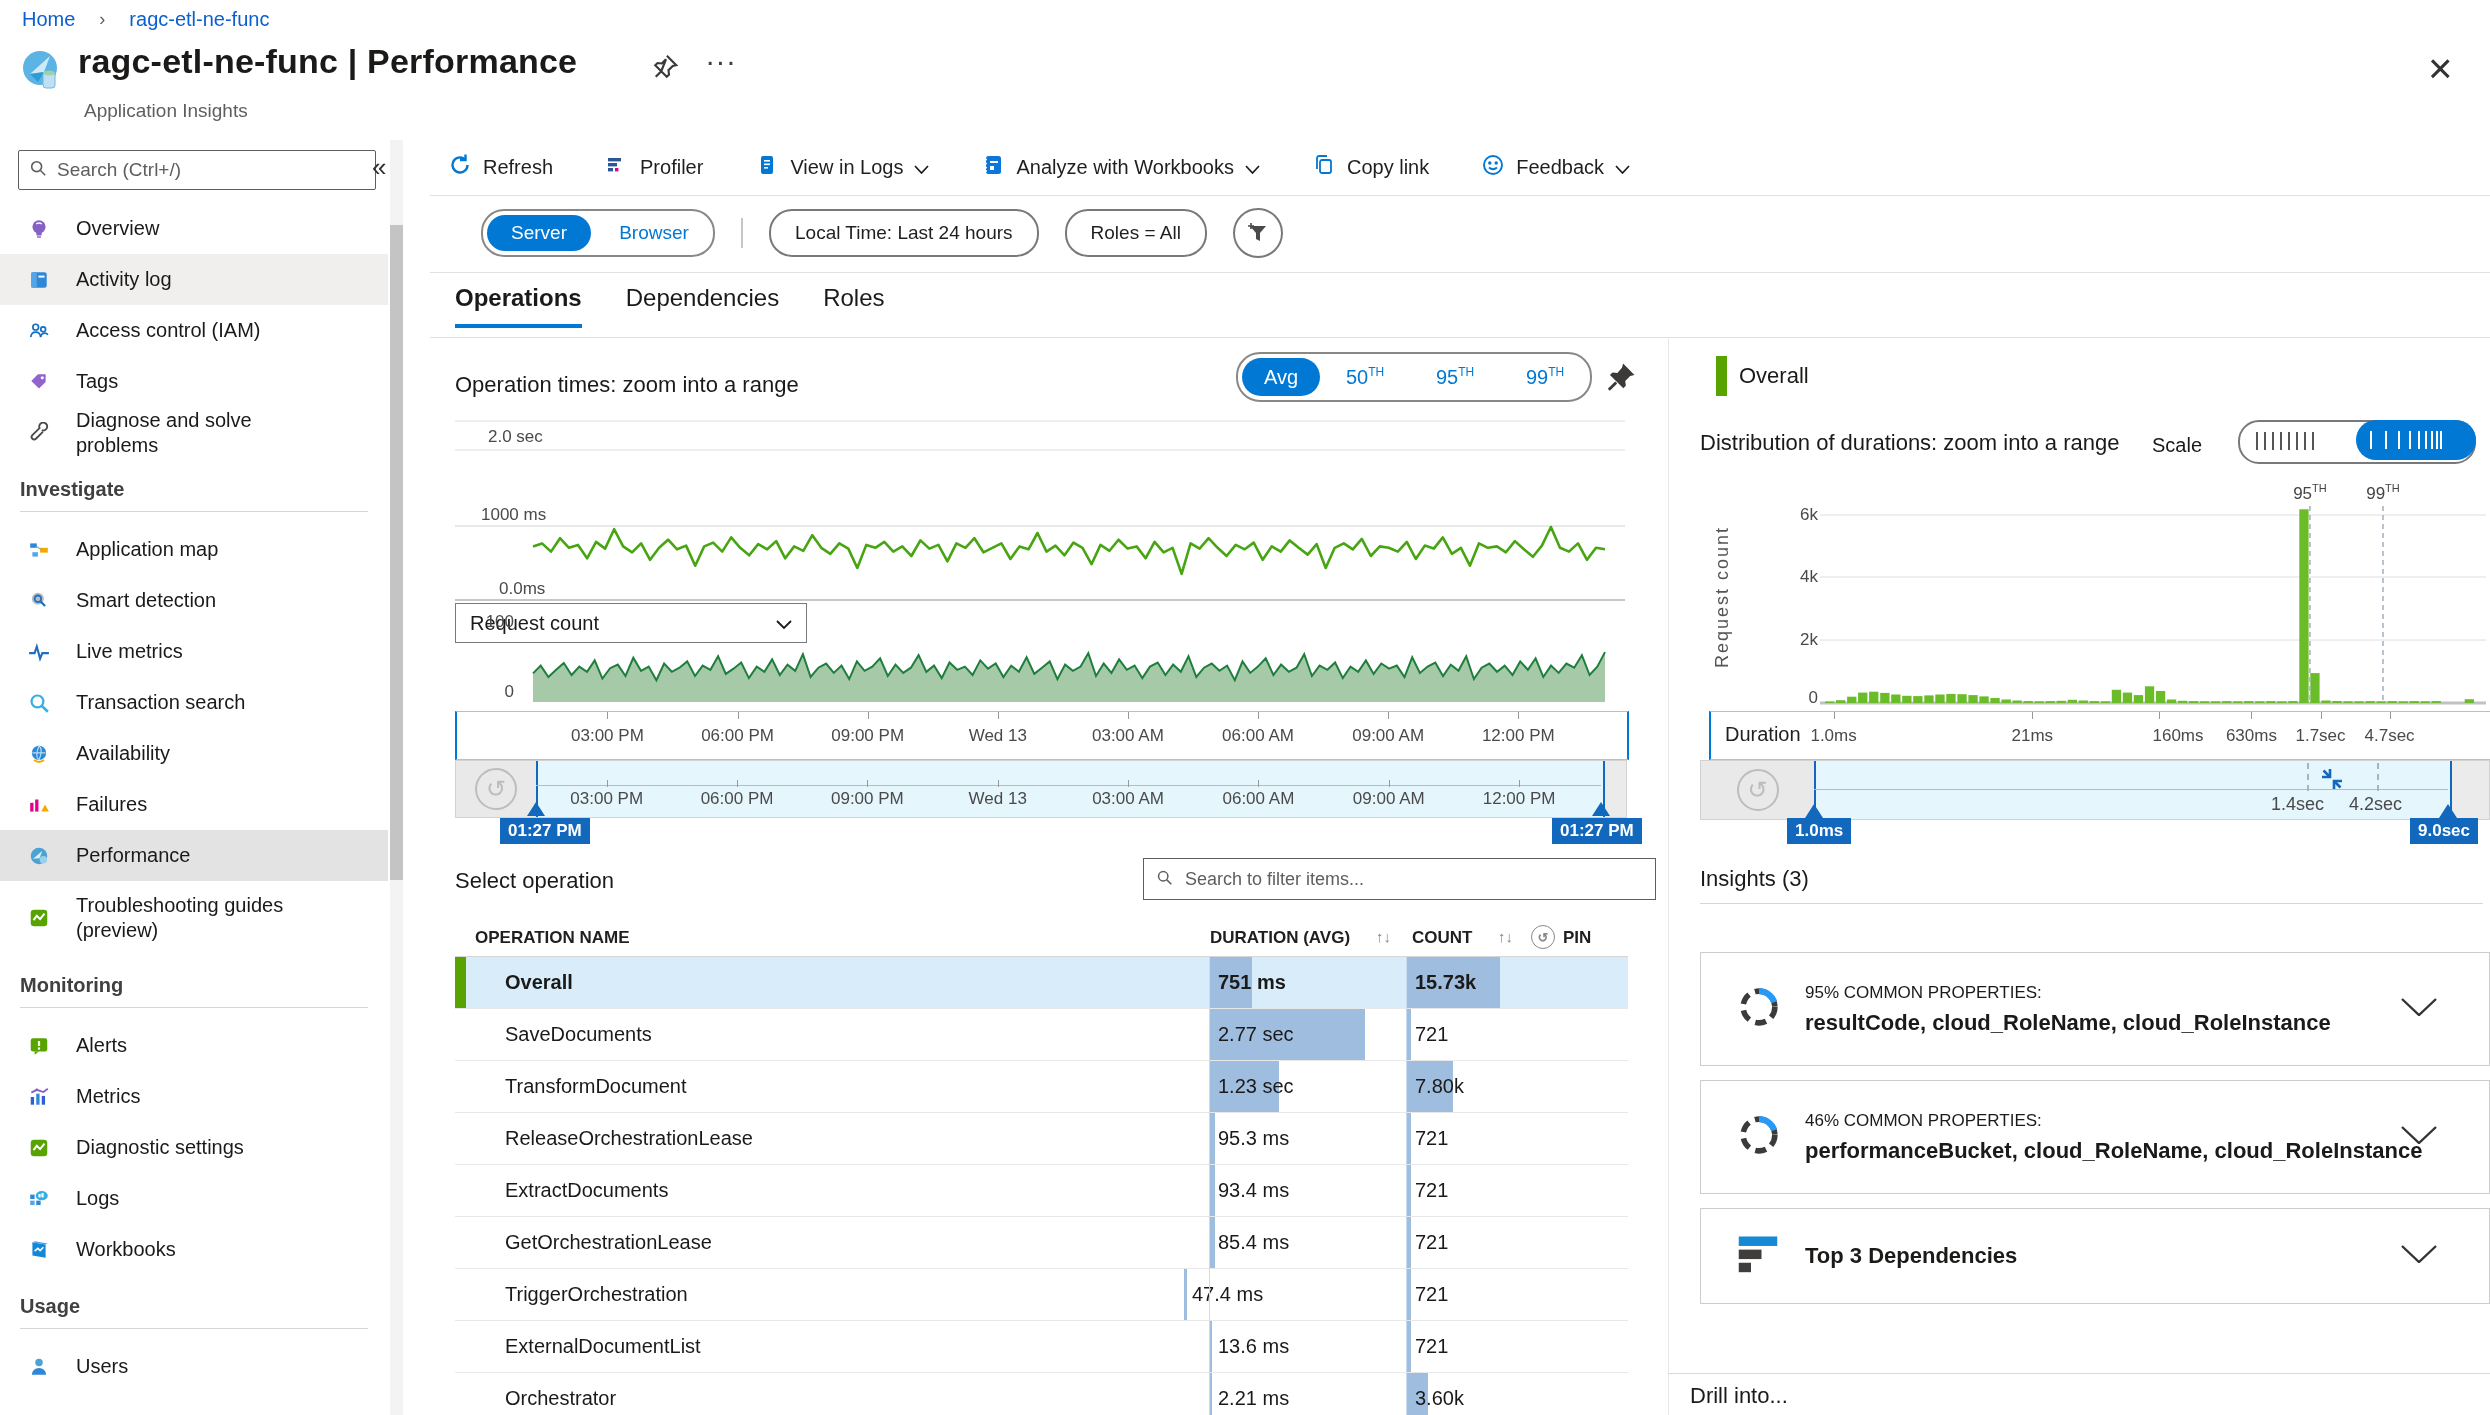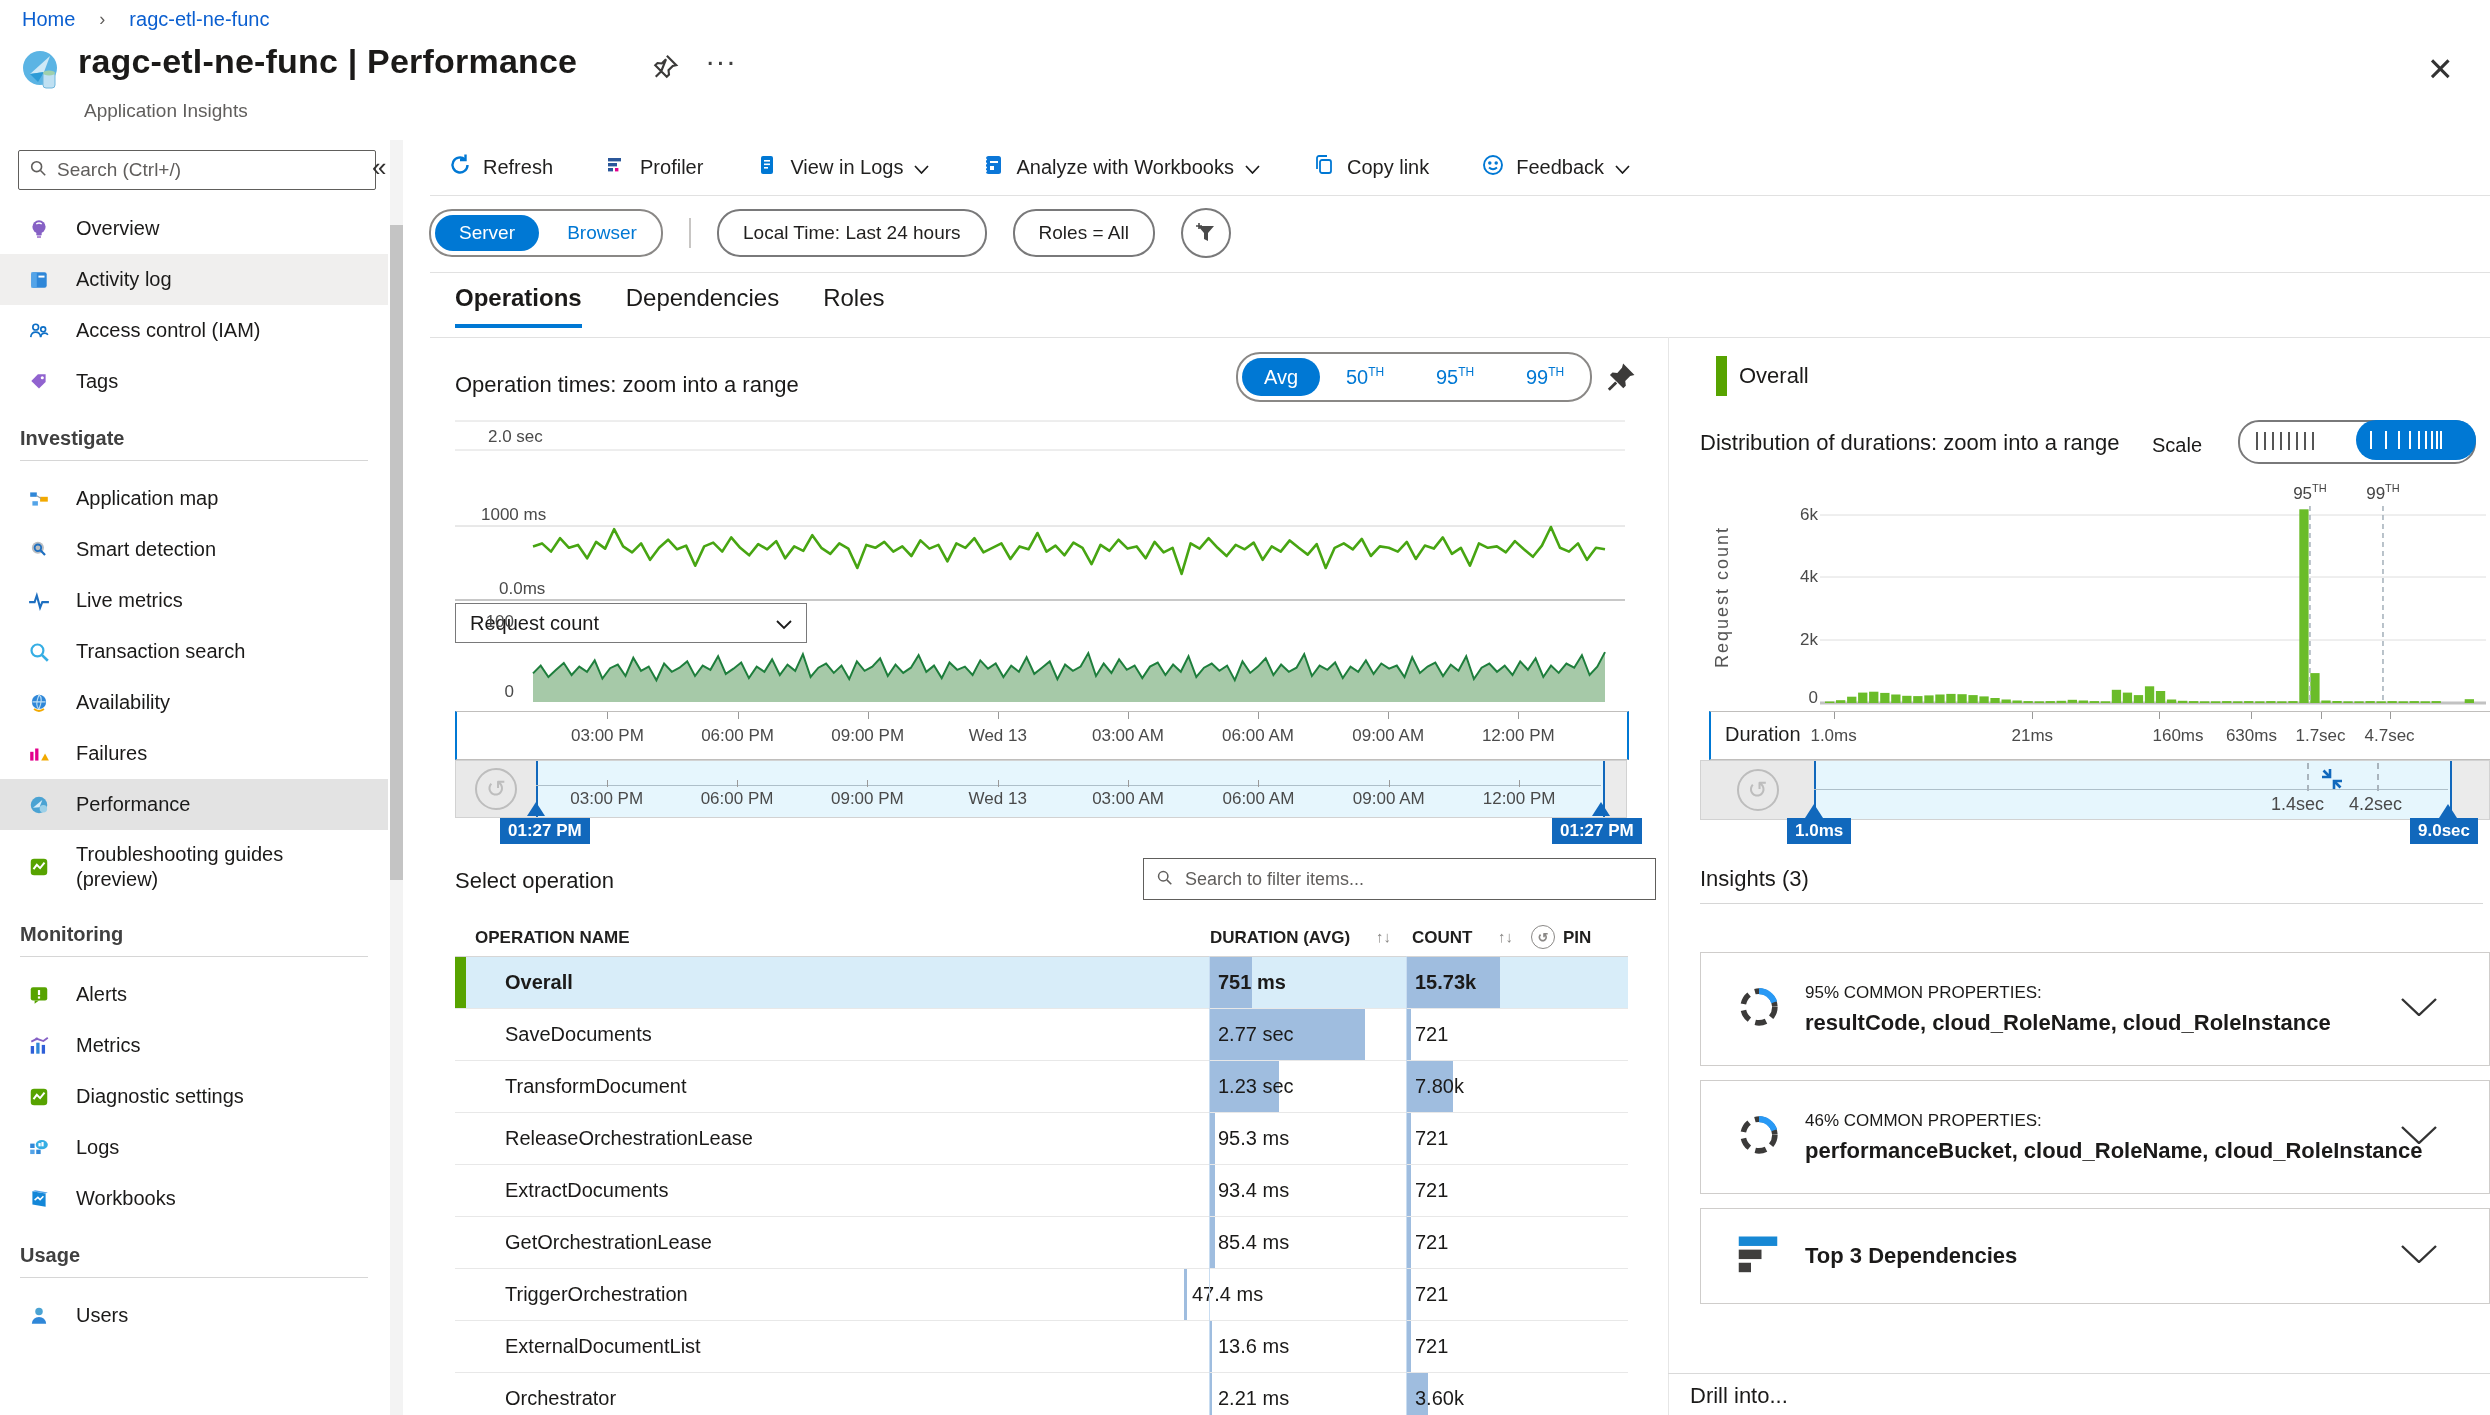--- a/index.html
+++ b/index.html
@@ -36,21 +36,21 @@
   .side-item.tall{height:73px;}
   .side-icon{width:22px;height:22px;flex:0 0 22px;display:flex;align-items:center;}
   .side-header{font-size:20px;font-weight:700;padding:20px 0 10px 20px;color:#404040;}
   .side-div{height:1px;background:#d6d6d6;margin:0 20px 12px 20px;}
 
   
   #toolbar{left:448px;top:140px;height:55px;display:flex;align-items:center;gap:52px;}
   .tb-btn{display:flex;align-items:center;gap:11px;font-size:20px;cursor:pointer;color:#201f1e;}
 
   
-  #filter-row{left:429px;top:208px;height:50px;display:flex;align-items:center;gap:26px;}
+  #filter-row{left:481px;top:208px;height:50px;display:flex;align-items:center;gap:26px;}
   #sb-toggle{width:230px;height:44px;border:2px solid #8a8886;border-radius:23px;position:relative;background:#fff;cursor:pointer;}
   #sb-server{position:absolute;left:4px;top:4px;width:104px;height:36px;border-radius:18px;background:#0078d4;color:#fff;
        font-size:19px;display:flex;align-items:center;justify-content:center;}
   #sb-browser{position:absolute;right:0;top:0;width:118px;height:44px;color:#0078d4;font-size:19px;
        display:flex;align-items:center;justify-content:center;}
   .pill{height:44px;border:2px solid #79797a;border-radius:23px;padding:0 24px;font-size:19px;display:flex;
        align-items:center;background:#fff;cursor:pointer;color:#201f1e;}
   .pill-sep{width:2px;height:30px;background:#c8c6c4;}
   #funnel-btn{width:46px;height:46px;border:2px solid #79797a;border-radius:50%;display:flex;align-items:center;
        justify-content:center;background:#fff;cursor:pointer;}
@@ -215,20 +215,28 @@
         <div class="lbl">Access control (IAM)</div>
       </div>
       <div class="side-item">
         <div class="side-icon">
           <svg width="22" height="22" viewBox="0 0 20 20">
             <path d="M3 9 L9 3 h7 v7 L10 16 Z" fill="#9163cf"></path>
             <circle cx="13" cy="6.2" r="1.4" fill="#fff"></circle>
           </svg>
         </div>
         <div class="lbl">Tags</div>
+      </div>
+      <div class="side-item">
+        <div class="side-icon">
+          <svg width="22" height="22" viewBox="0 0 20 20" fill="none" stroke="#4a4a4a" stroke-width="1.7">
+            <path d="M12.5 7.5 a3.6 3.6 0 1 0 -2 -2 L4 12 a1.8 1.8 0 1 0 3.2 3.2 L13.5 9"></path>
+          </svg>
+        </div>
+        <div class="lbl">Diagnose and solve problems</div>
       </div>
       <div class="side-header">Investigate</div>
       <div class="side-div"></div>
       <div class="side-item">
         <div class="side-icon">
           <svg width="22" height="22" viewBox="0 0 20 20">
             <rect x="2" y="4" width="6" height="4" fill="#2f87d8"></rect>
             <rect x="11" y="8" width="7" height="4.4" fill="#f2a900"></rect>
             <rect x="4" y="12" width="5" height="4" fill="#54a4e8"></rect>
             <line x1="8" y1="7" x2="12" y2="9.5" stroke="#9aa0a6"></line>

